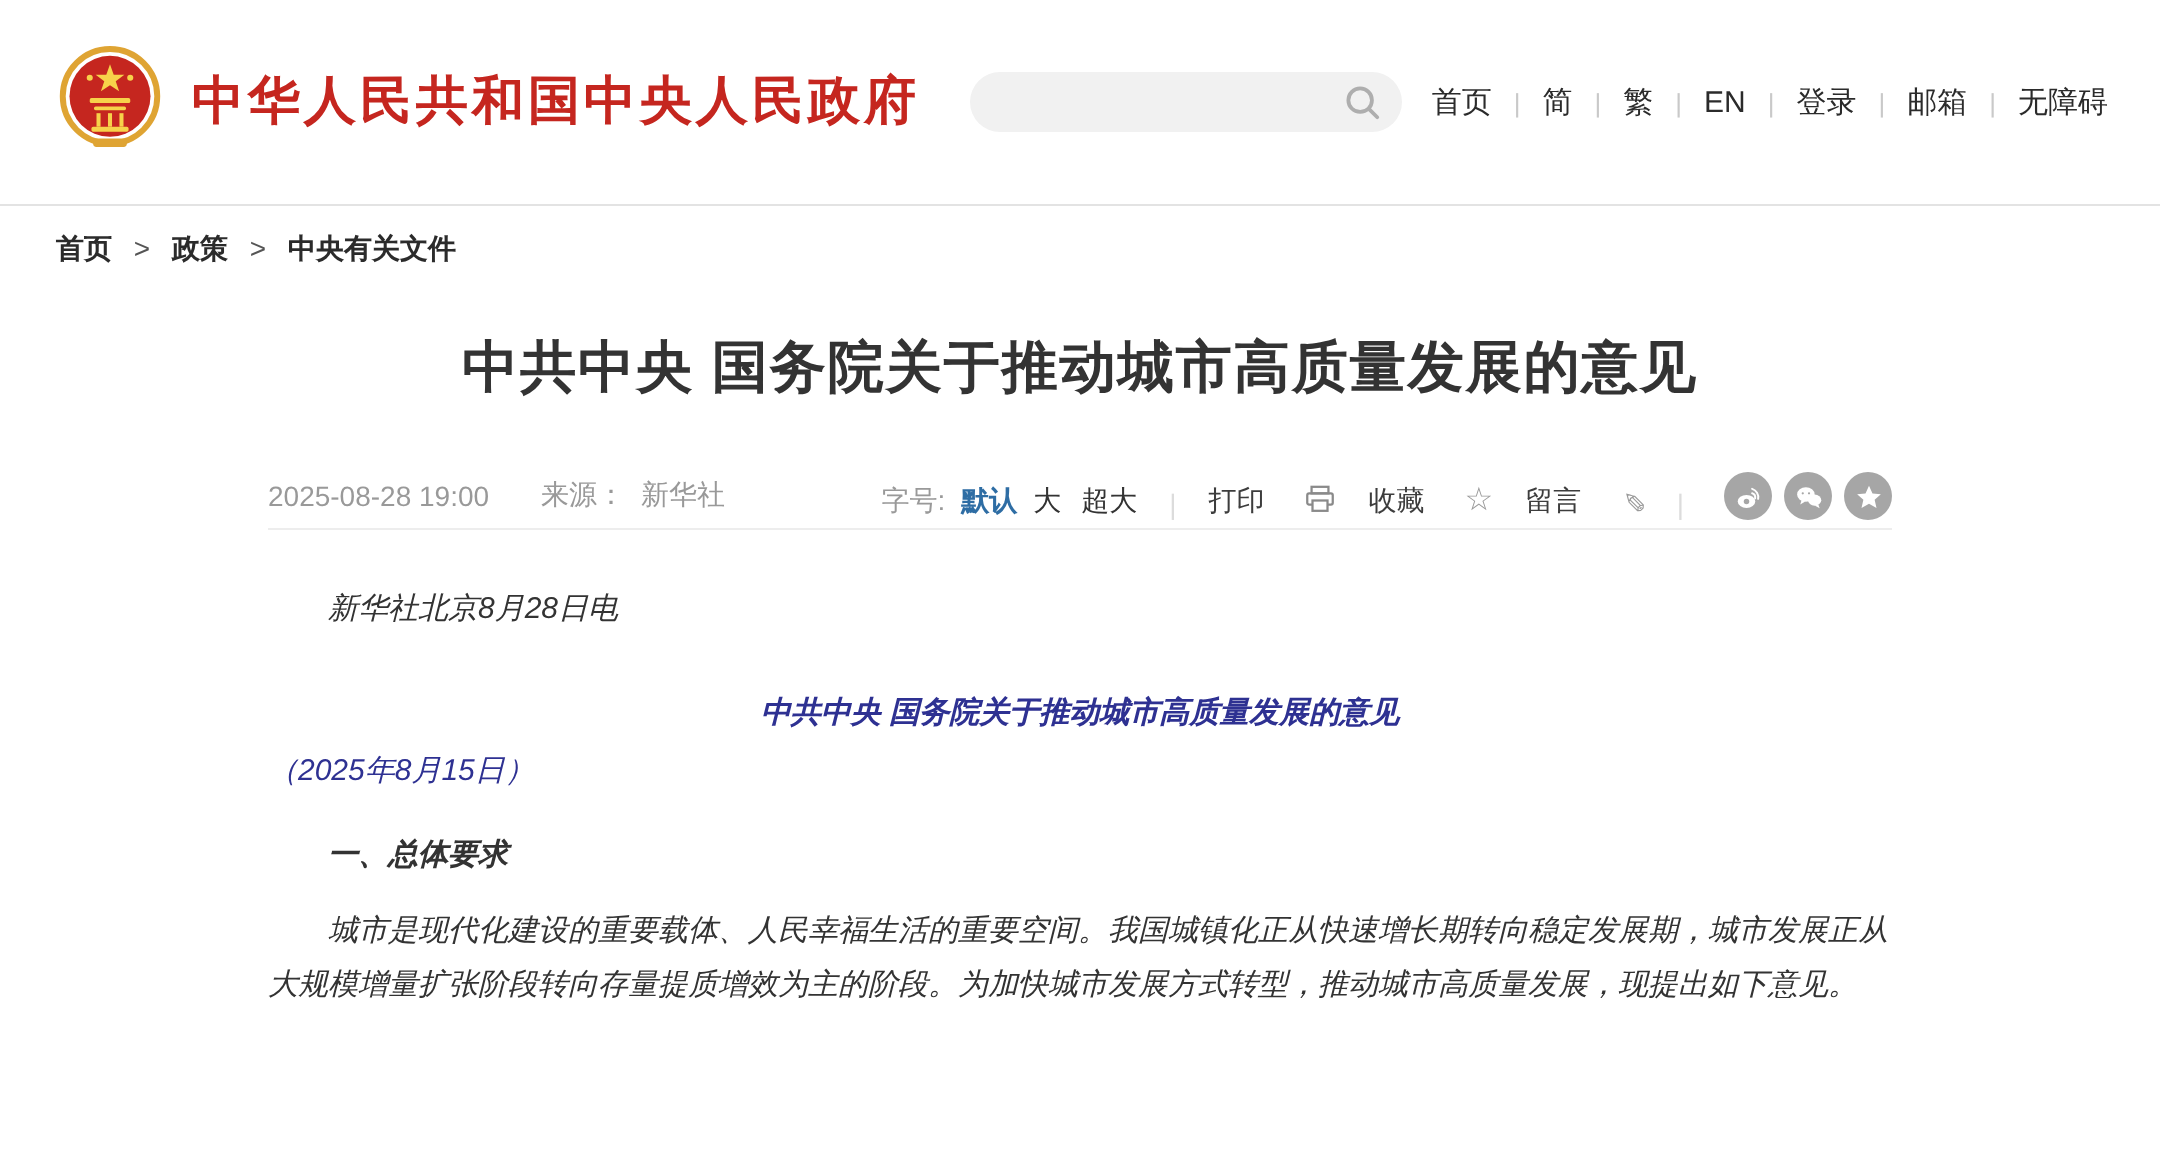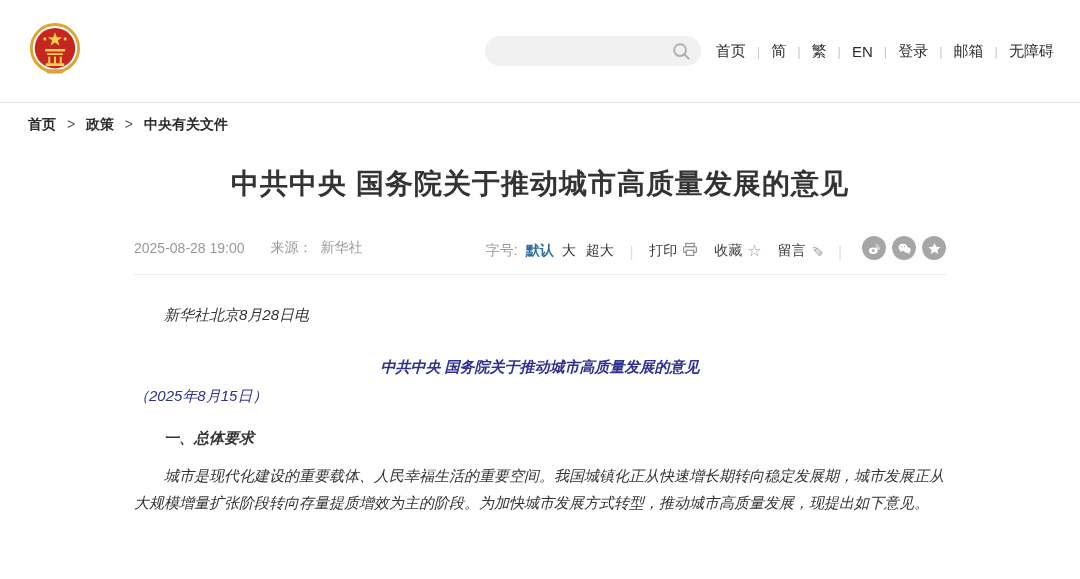--- a/index.html
+++ b/index.html
@@ -38,33 +38,33 @@
   .breadcrumb .crumb { cursor:pointer; }
   .breadcrumb .sep { margin:0 7px; font-weight:400; color:#555; }
   
   .article { width:812px; margin:0 auto; }
   h1.page-title {
     text-align:center; font-size:28px; font-weight:700; color:#333;
     letter-spacing:1px; margin:30px 0 33px; line-height:1.4;
   }
   .meta-row {
     display:flex; justify-content:space-between; align-items:center;
-    font-size:14px; color:#999; padding-bottom:14px;
+    font-size:14px; color:#999; padding-bottom:4px;
     border-bottom:1px solid #ededed;
   }
   .meta-left { display:flex; align-items:center; }
   .meta-left .source-label { margin-left:26px; }
   .meta-left .source-value { margin-left:8px; }
   .meta-right { display:flex; align-items:flex-end; gap:8px; }
   .fs-label { color:#999; }
   .fs-option { color:#333; cursor:pointer; }
   .fs-option.selected { color:#2e6da4; font-weight:700; }
   .fs-option.big { margin-left:2px; }
   .meta-sep { color:#dcdcdc; margin:0 8px; }
-  .tool { display:inline-flex; align-items:center; gap:5px; color:#3d3d3d; cursor:pointer; }
+  .tool { display:inline-flex; align-items:center; gap:20px; color:#3d3d3d; cursor:pointer; }
   .tool + .tool { margin-left:8px; }
   .tool-glyph { color:#9a9a9a; font-size:16px; line-height:1; }
   .pencil-glyph { display:inline-block; transform:rotate(90deg) scaleX(-1); font-size:14px; }
   .share-group { display:flex; align-items:center; gap:6px; margin-left:4px; }
   .share-circle {
     width:24px; height:24px; border-radius:50%; background:#a6a6a6;
     display:flex; align-items:center; justify-content:center; cursor:pointer;
   }
   
   .article-body { padding-top:15px; font-size:15px; line-height:1.83; color:#333;font-style:italic; }
@@ -89,20 +89,21 @@
         <circle cx="44" cy="20" r="1.8" fill="#f7d24a"></circle>
         <rect x="20" y="32" width="24" height="3" rx="1" fill="#f7d24a"></rect>
         <rect x="22.5" y="37" width="19" height="2.2" rx="1" fill="#f7d24a"></rect>
         <rect x="24" y="41" width="2.4" height="8" fill="#f7d24a"></rect>
         <rect x="30.8" y="41" width="2.4" height="8" fill="#f7d24a"></rect>
         <rect x="37.6" y="41" width="2.4" height="8" fill="#f7d24a"></rect>
         <rect x="21" y="49" width="22" height="3" rx="1" fill="#f7d24a"></rect>
       </svg>
     </span>
     <div class="logo-text">
+      <div class="site-title">中华人民共和国中央人民政府</div>
     </div>
   </div>
 
   <div class="header-right">
     <div class="search-box">
       <input type="text" placeholder="" style="">
       <span class="search-icon">
         <svg width="19" height="19" viewBox="0 0 20 20">
           <circle cx="8.5" cy="8.5" r="6.2" fill="none" stroke="#aeaeae" stroke-width="2"></circle>
           <line x1="13.2" y1="13.2" x2="17.5" y2="17.5" stroke="#aeaeae" stroke-width="2" stroke-linecap="round"></line>

